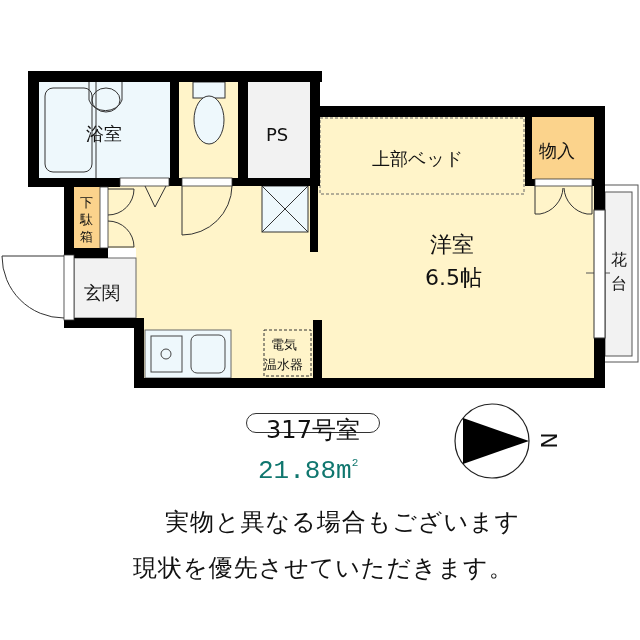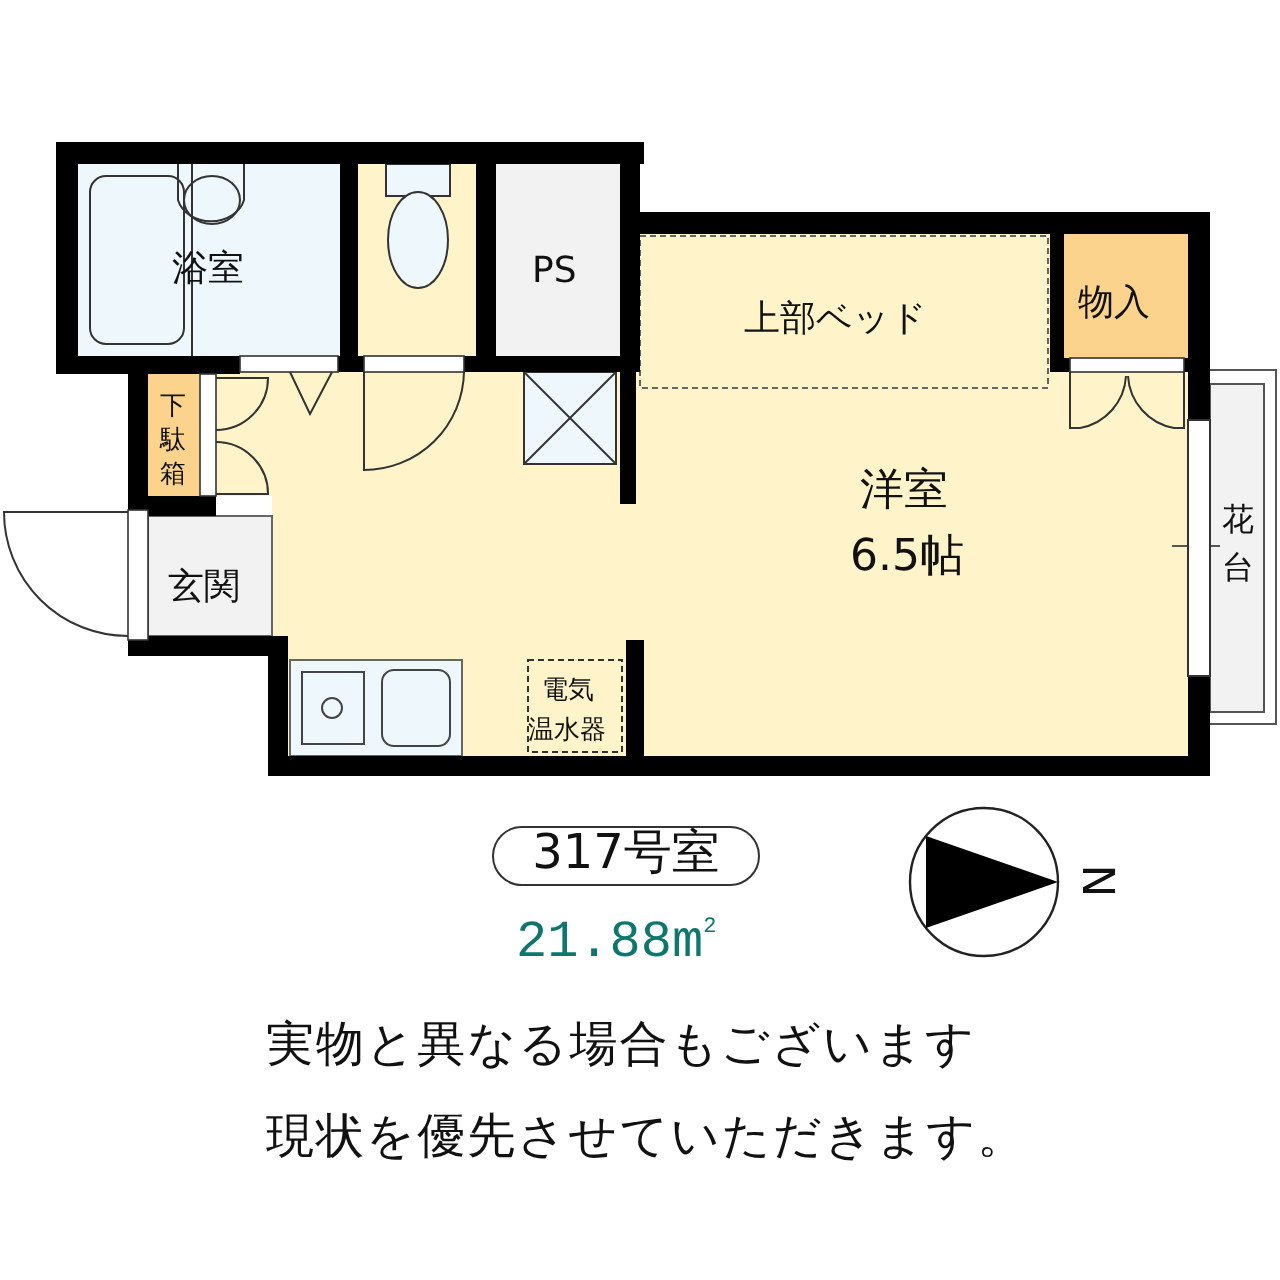--- a/index.html
+++ b/index.html
@@ -2,23 +2,23 @@
 <html><head>
   <meta charset="utf-8">
   <style>
     html, body { margin: 0; padding: 0; background: #ffffff; }
     body { width: 640px; height: 640px; position: relative; overflow: hidden;
            font-family: "DejaVu Sans", "Liberation Sans", sans-serif; }
     #plan { position: absolute; left: 0; top: 0; }
     .lbl { font-family: "DejaVu Sans", sans-serif; fill: #111; }
     .note { position: absolute; left: 133px; font-size: 24px; line-height: 32px;
             color: #111; font-family: "DejaVu Sans", sans-serif; letter-spacing: 1px; white-space: nowrap; }
-    .room-badge { position: absolute; left: 246px; top: 413px; width: 134px; height: 30px;
+    .room-badge { position: absolute; left: 246px; top: 413px; width: 134px; height: 20px;
                   border: 1.5px solid #333; border-radius: 18px; box-sizing: border-box;
-                  display: flex; align-items: flex-end; justify-content: center;
+                  display: flex; align-items: flex-start; justify-content: center;
                   font-size: 24px; color: #111; }
     .area { position: absolute; left: 258px; top: 456px; font-size: 26px; color: #0f766e; letter-spacing: 0px; font-family: Liberation Mono, monospace; }
     .area sup { font-size: 11px; vertical-align: 12px; }
     .north { position: absolute; left: 536px; top: 428px; font-size: 22px; color: #111;
              transform: rotate(90deg); transform-origin: center; width: 24px; text-align: center; }
   </style>
 </head>
 <body>
 
 <svg id="plan" width="640" height="640" viewBox="0 0 640 640">
@@ -144,14 +144,14 @@
 </svg>
 
 <div class="room-badge">
   <span>317号室</span>
 </div>
 <div class="area">
   <span>21.88</span><span>m</span><sup>2</sup>
 </div>
 <div class="north">N</div>
 
-<div class="note" style="top:506px;">実物と異なる場合もございます</div>
+<div class="note" style="top:506px;margin-left:32px;">実物と異なる場合もございます</div>
 <div class="note" style="top:552px;">現状を優先させていただきます。</div>
 
 </body></html>

